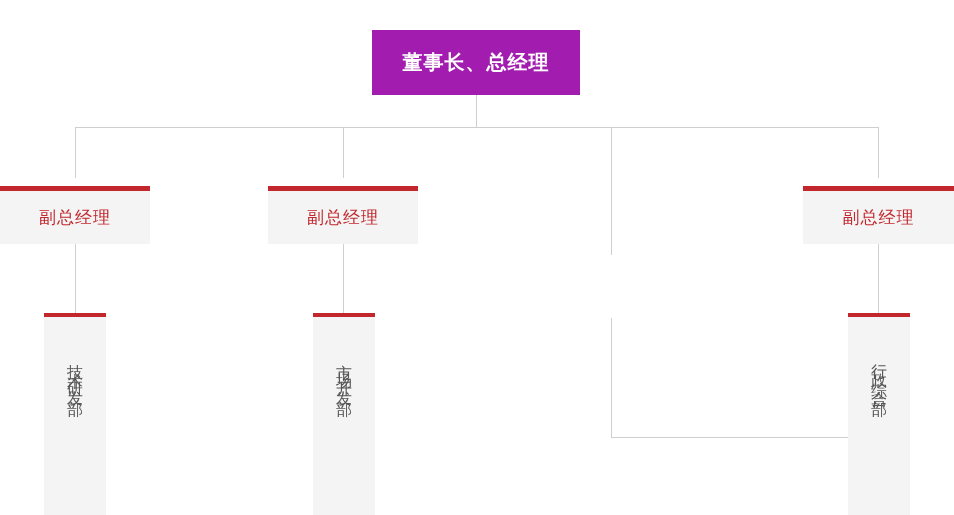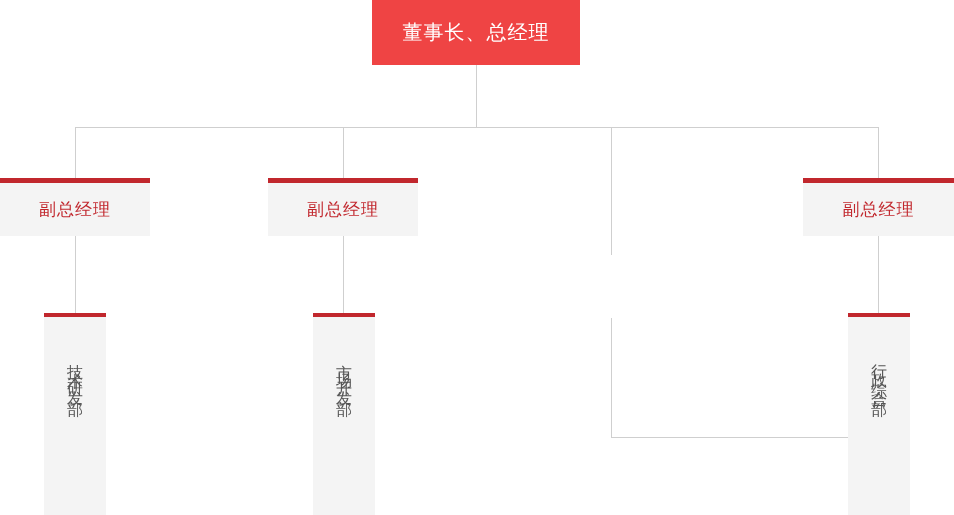--- a/index.html
+++ b/index.html
@@ -24,43 +24,45 @@
   .line {
     position: absolute;
     background: #cfcfcf;
   }
   .vline { width: 1px; }
   .hline { height: 1px; }
 
   
   .node-root {
     position: absolute;
-    background: #ef4444;
+    background: #a21caf;
     color: #ffffff;
     display: flex;
     align-items: center;
     justify-content: center;
     font-size: 20px;
-    font-weight: normal;
+    font-weight: bold;
     letter-spacing: 1px;
     box-sizing: border-box;
+    margin-top: 30px;
   }
 
   
   .node-mgr {
     position: absolute;
     background: #f4f4f4;
     border-top: 5px solid #C1272D;
     color: #C1272D;
     display: flex;
     align-items: center;
     justify-content: center;
     font-size: 17px;
     letter-spacing: 1px;
     box-sizing: border-box;
+    margin-top: 8px;
   }
 
   
   .node-dept {
     position: absolute;
     background: #f4f4f4;
     border-top: 4px solid #C1272D;
     color: #555555;
     box-sizing: border-box;
     display: flex;

